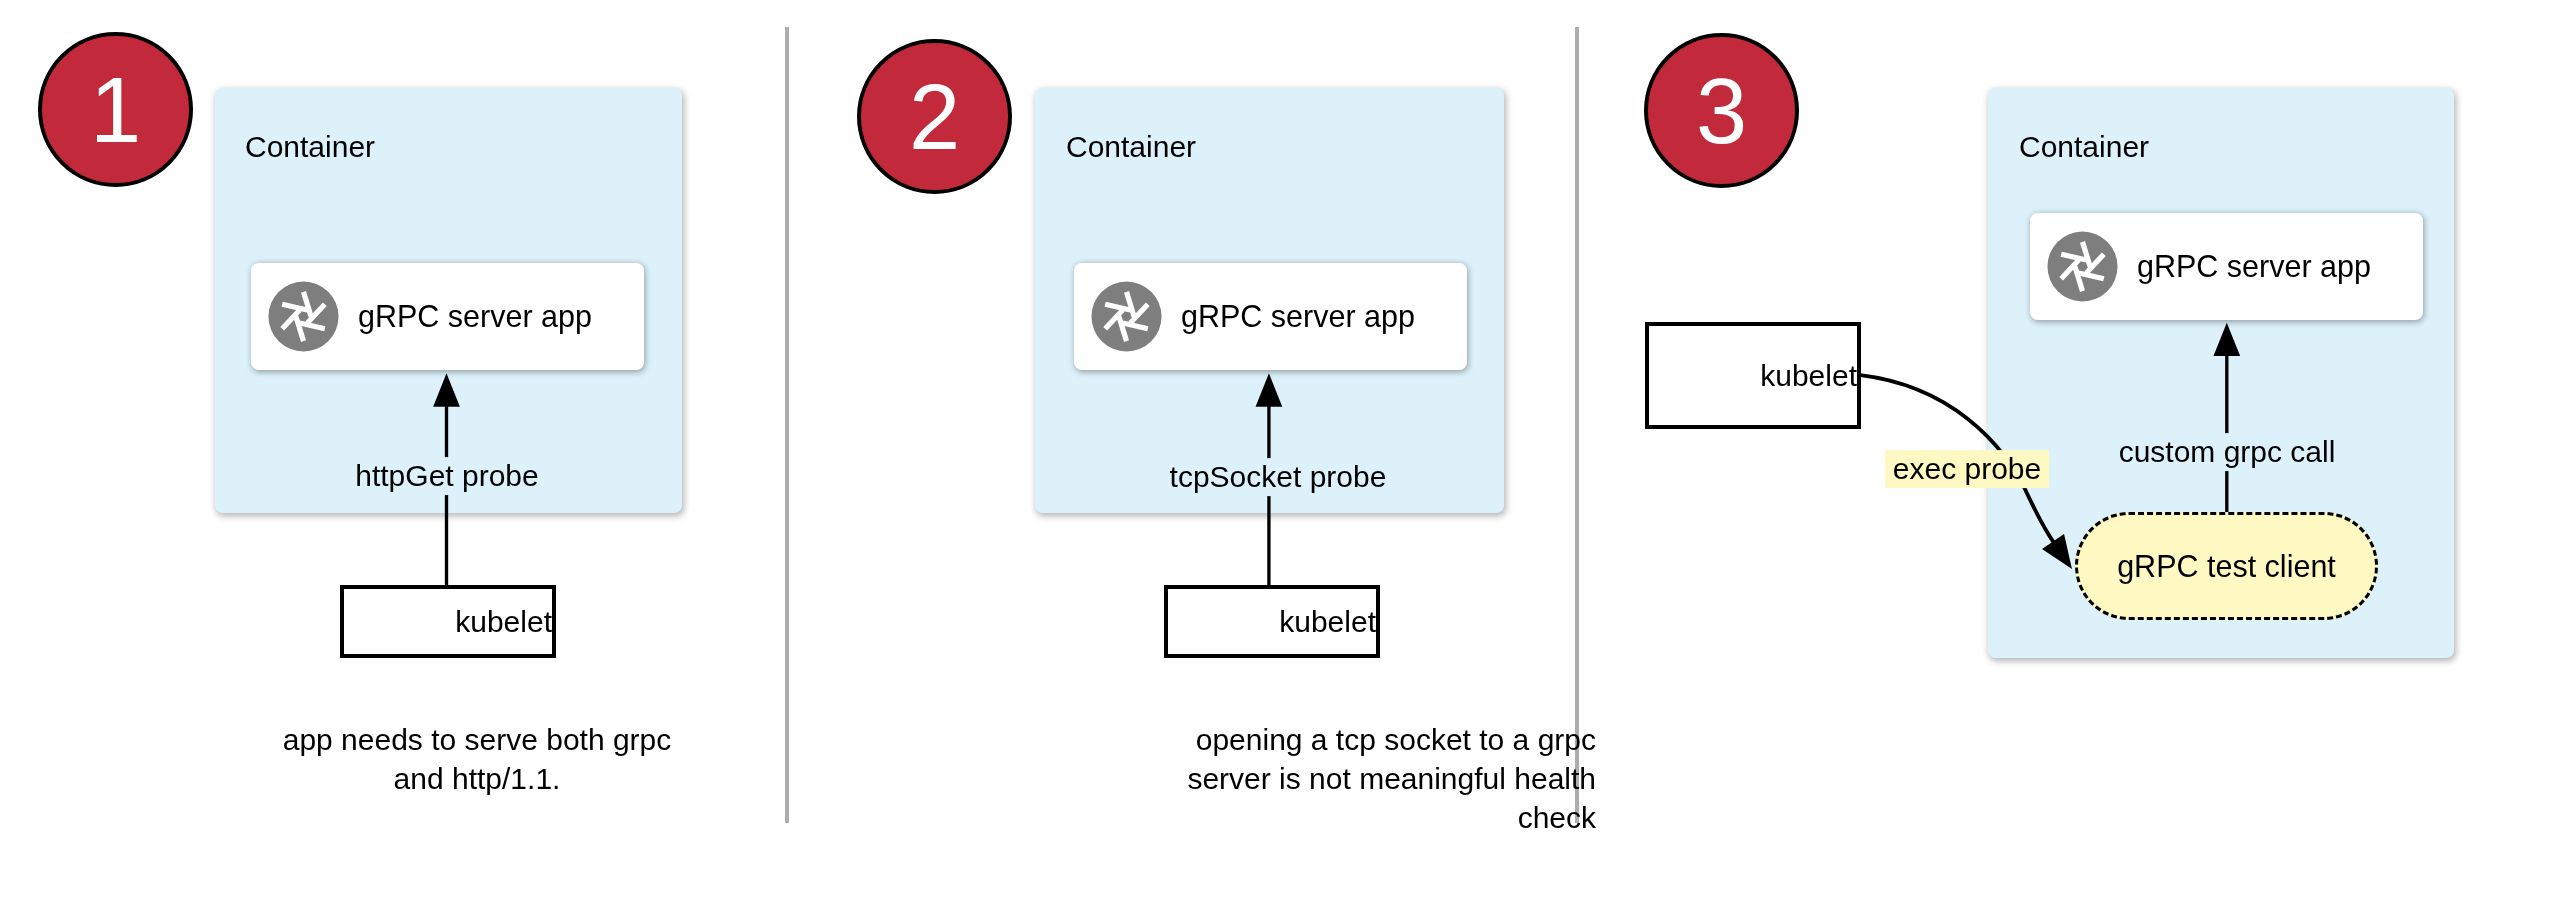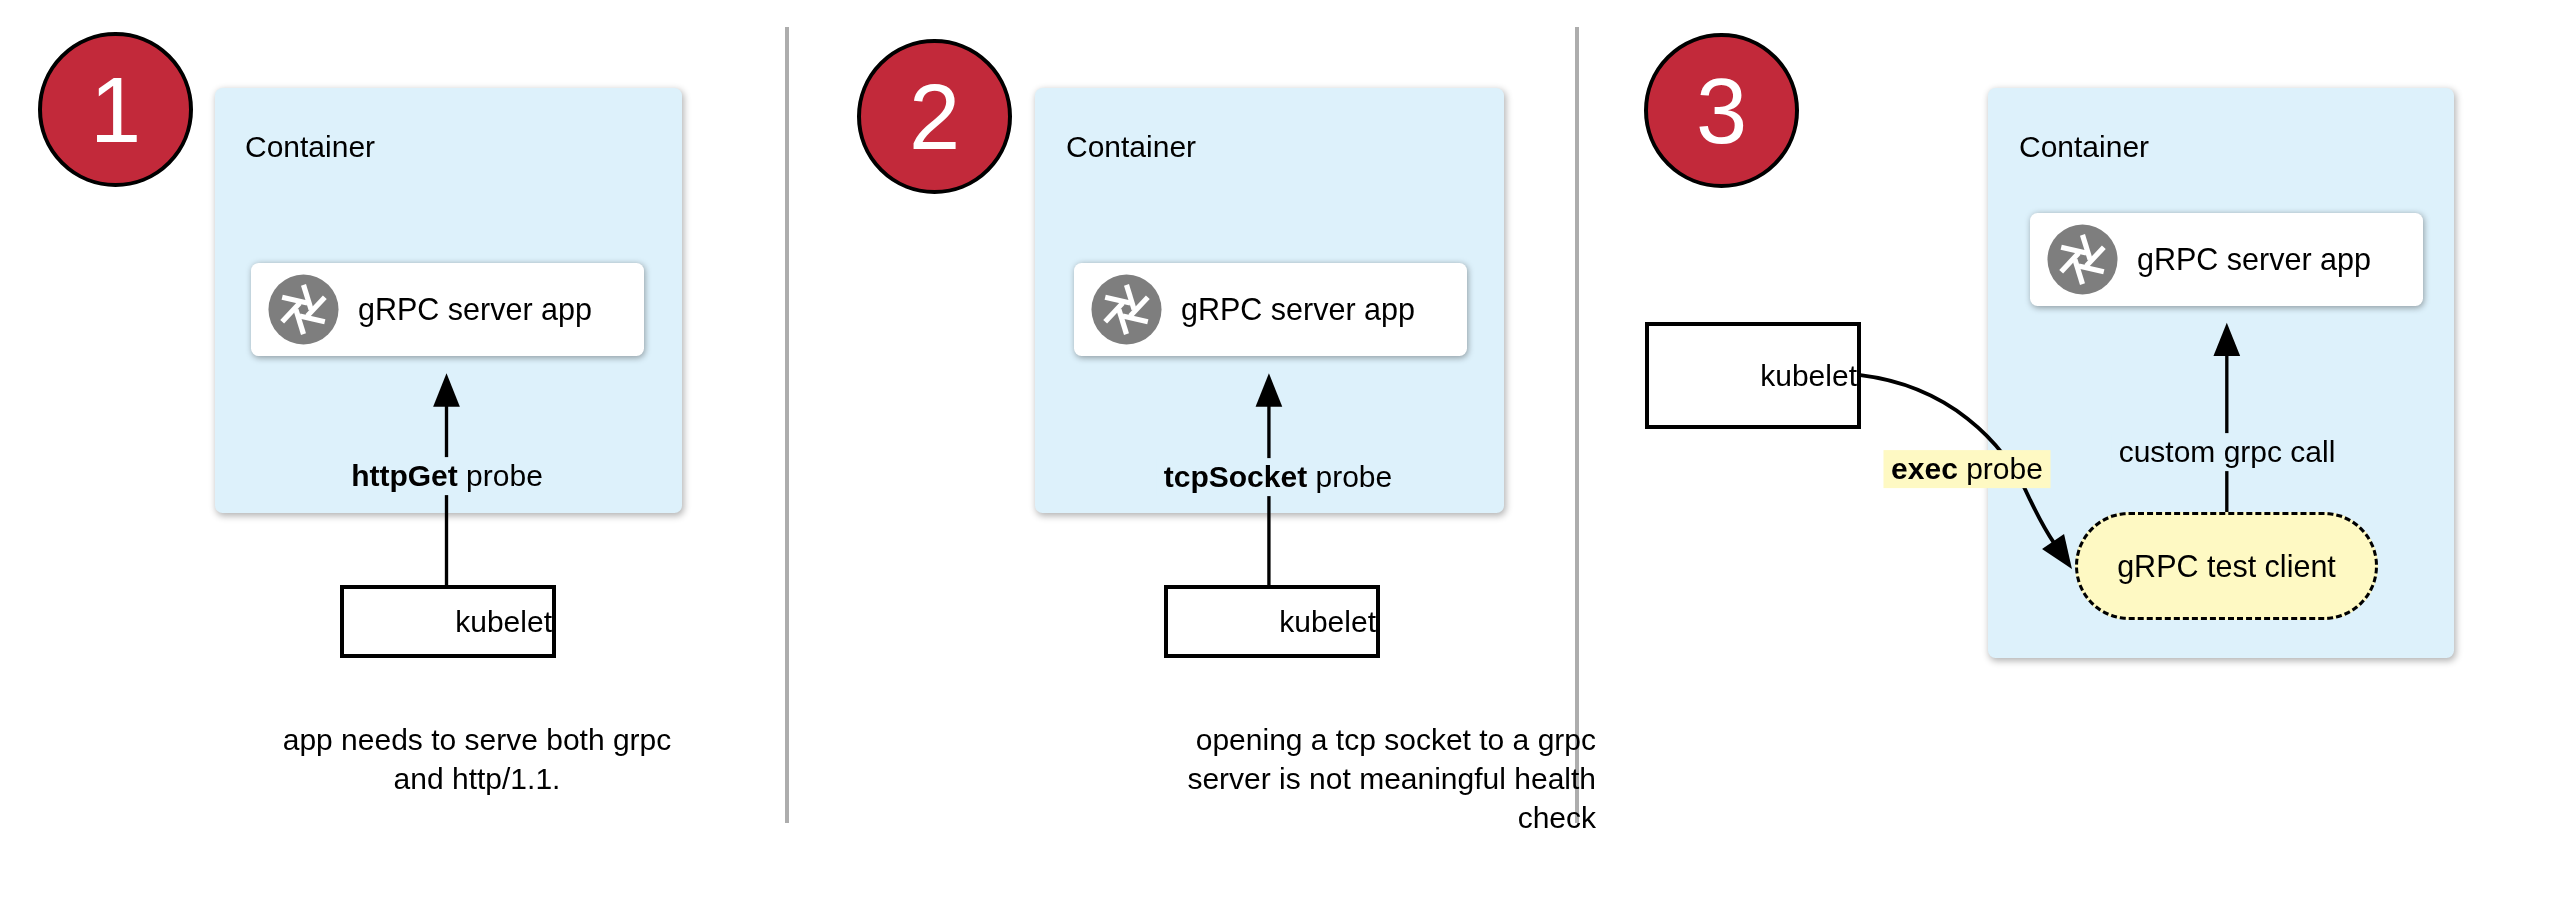--- a/index.html
+++ b/index.html
@@ -21,36 +21,36 @@
     box-shadow:1.9px 2.9px 7.6px rgba(0,0,0,.30);z-index:1;}
   #cont1{left:215px;top:88px;width:467px;height:425px;}
   #cont2{left:1035px;top:88px;width:469px;height:425px;}
   #cont3{left:1988px;top:88px;width:466px;height:570px;}
 
   .container-title{position:absolute;font-size:30px;z-index:3;}
   #title1{left:245px;top:130px;} #title2{left:1066px;top:130px;} #title3{left:2019px;top:130px;}
 
   .arrow-layer{position:absolute;left:0;top:0;z-index:2;}
 
-  .app-card{position:absolute;width:393px;height:93px;background:#fff;border-radius:7.6px;
+  .app-card{position:absolute;width:393px;height:107px;background:#fff;border-radius:7.6px;
     box-shadow:1px 1.9px 6.7px rgba(0,0,0,.35);display:flex;align-items:center;
     padding-left:17px;box-sizing:border-box;z-index:3;}
   #card1{left:251px;top:263px;} #card2{left:1074px;top:263px;} #card3{left:2030px;top:213px;}
   .app-card .app-label{font-size:30.5px;margin-left:19px;white-space:nowrap;}
   .aperture{width:71px;height:71px;flex:0 0 auto;}
 
   .kubelet-box{position:absolute;background:#fff;border:4.8px solid #000;box-sizing:border-box;
     display:flex;align-items:center;justify-content:flex-end;font-size:30px;z-index:3;}
   #kubelet1{left:340px;top:585px;width:216px;height:73px;}
   #kubelet2{left:1164px;top:585px;width:216px;height:73px;}
   #kubelet3{left:1645px;top:322px;width:216px;height:107px;}
 
   .probe-label{position:absolute;transform:translate(-50%,-50%);font-size:30px;
     white-space:nowrap;padding:1.9px 7.6px;z-index:4;}
-  .probe-label b{font-weight:700;}
+  .probe-label b{font-weight:400;}
   #probe1{left:447px;top:476px;background:var(--blue);}
   #probe2{left:1278px;top:477px;background:var(--blue);text-align:center;}
   #probe3{left:1967px;top:469px;background:#fef9c3;}
   #custom-call{left:2227px;top:452px;background:var(--blue);}
 
   .stadium{position:absolute;left:2075px;top:512px;width:303px;height:108px;background:#fef9c3;
     border:3.8px dashed #000;border-radius:54px;box-sizing:border-box;display:flex;
     align-items:center;justify-content:center;font-size:30.5px;z-index:3;}
 
   .caption{position:absolute;width:668px;font-size:30px;line-height:39px;text-align:center;

